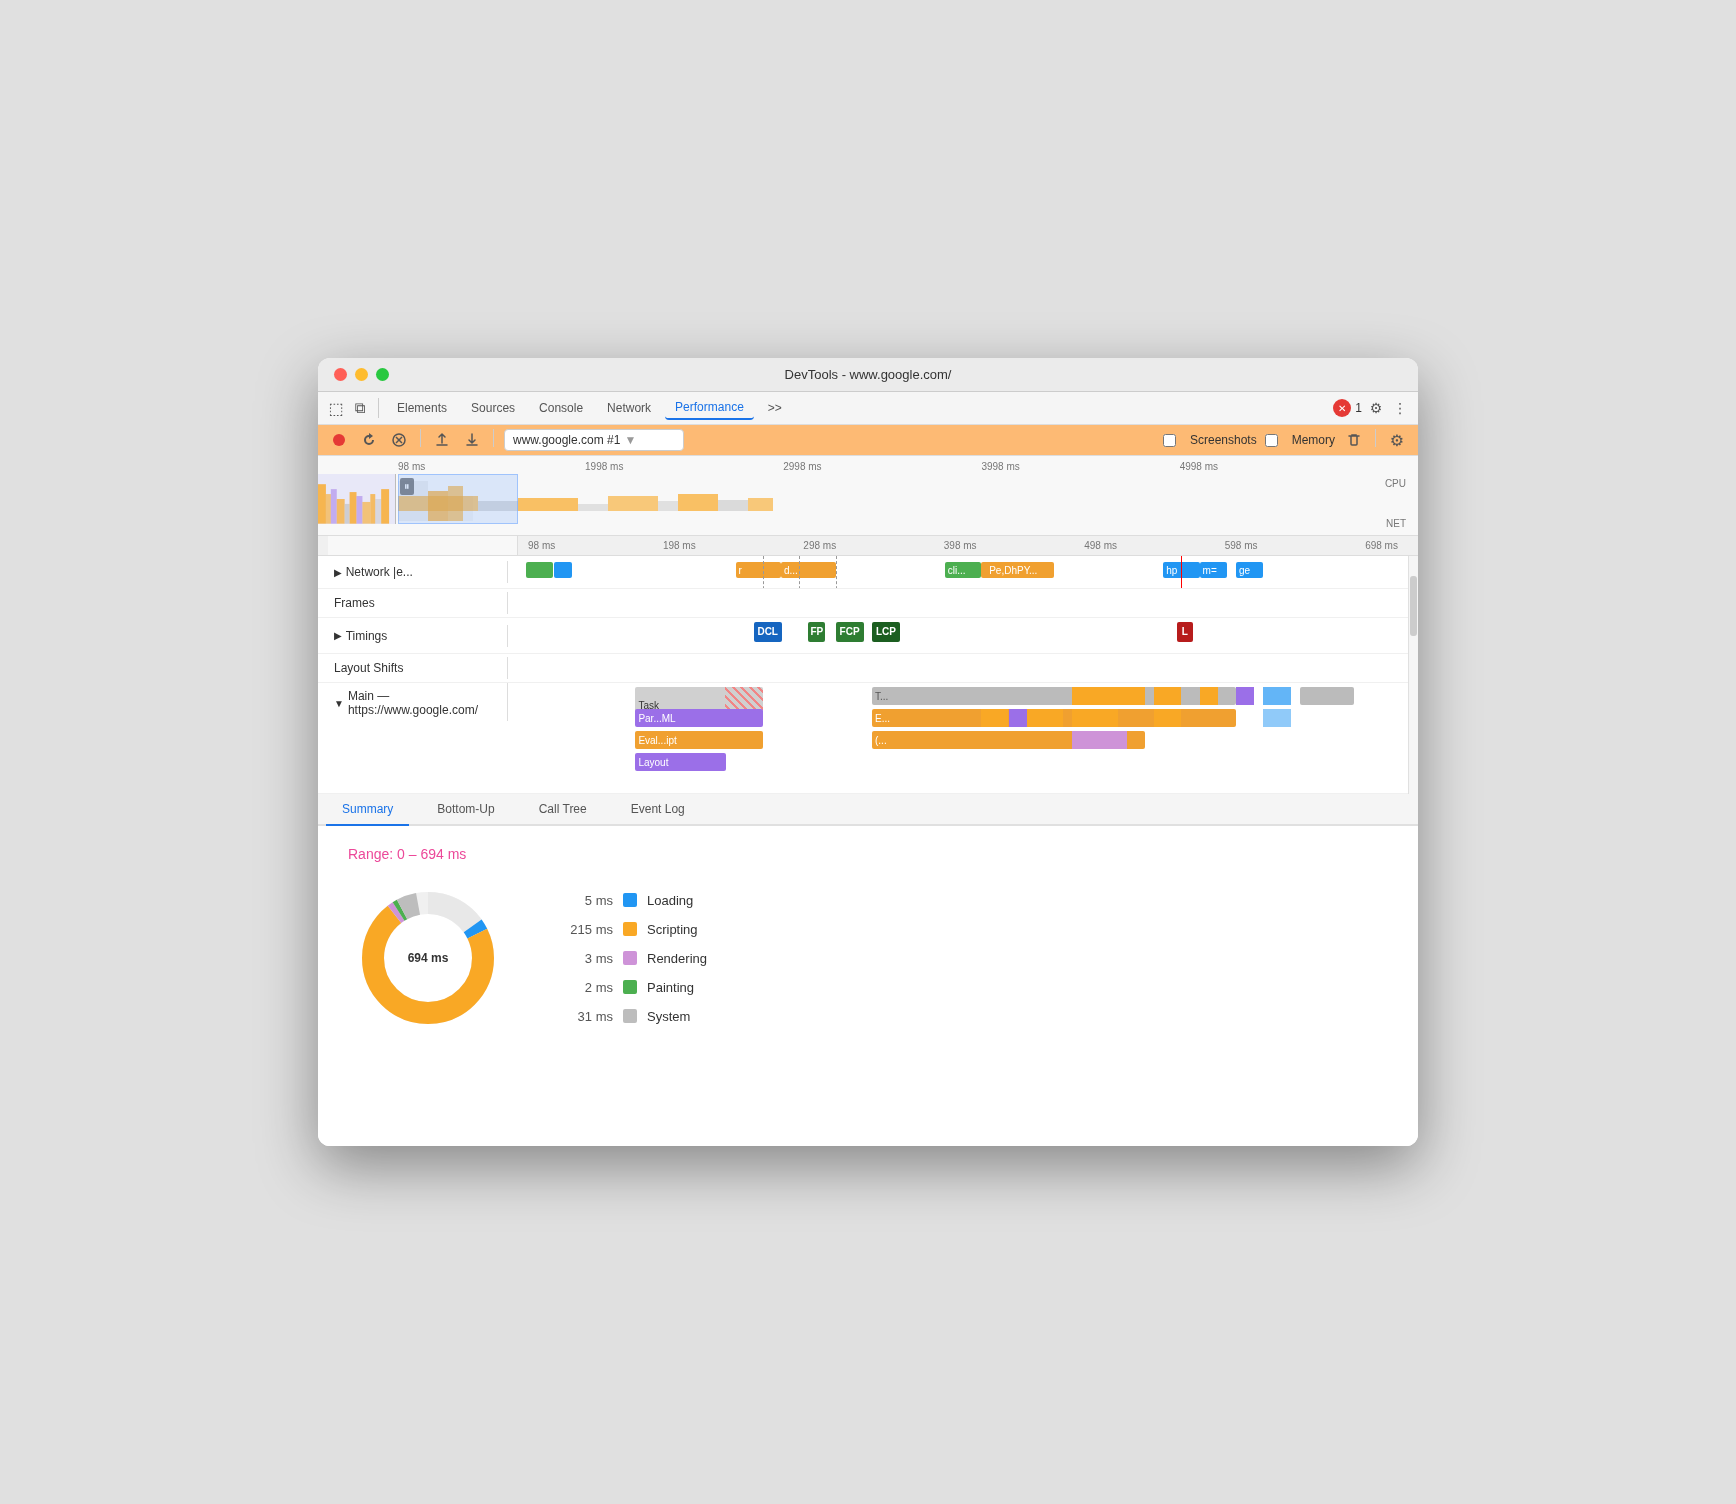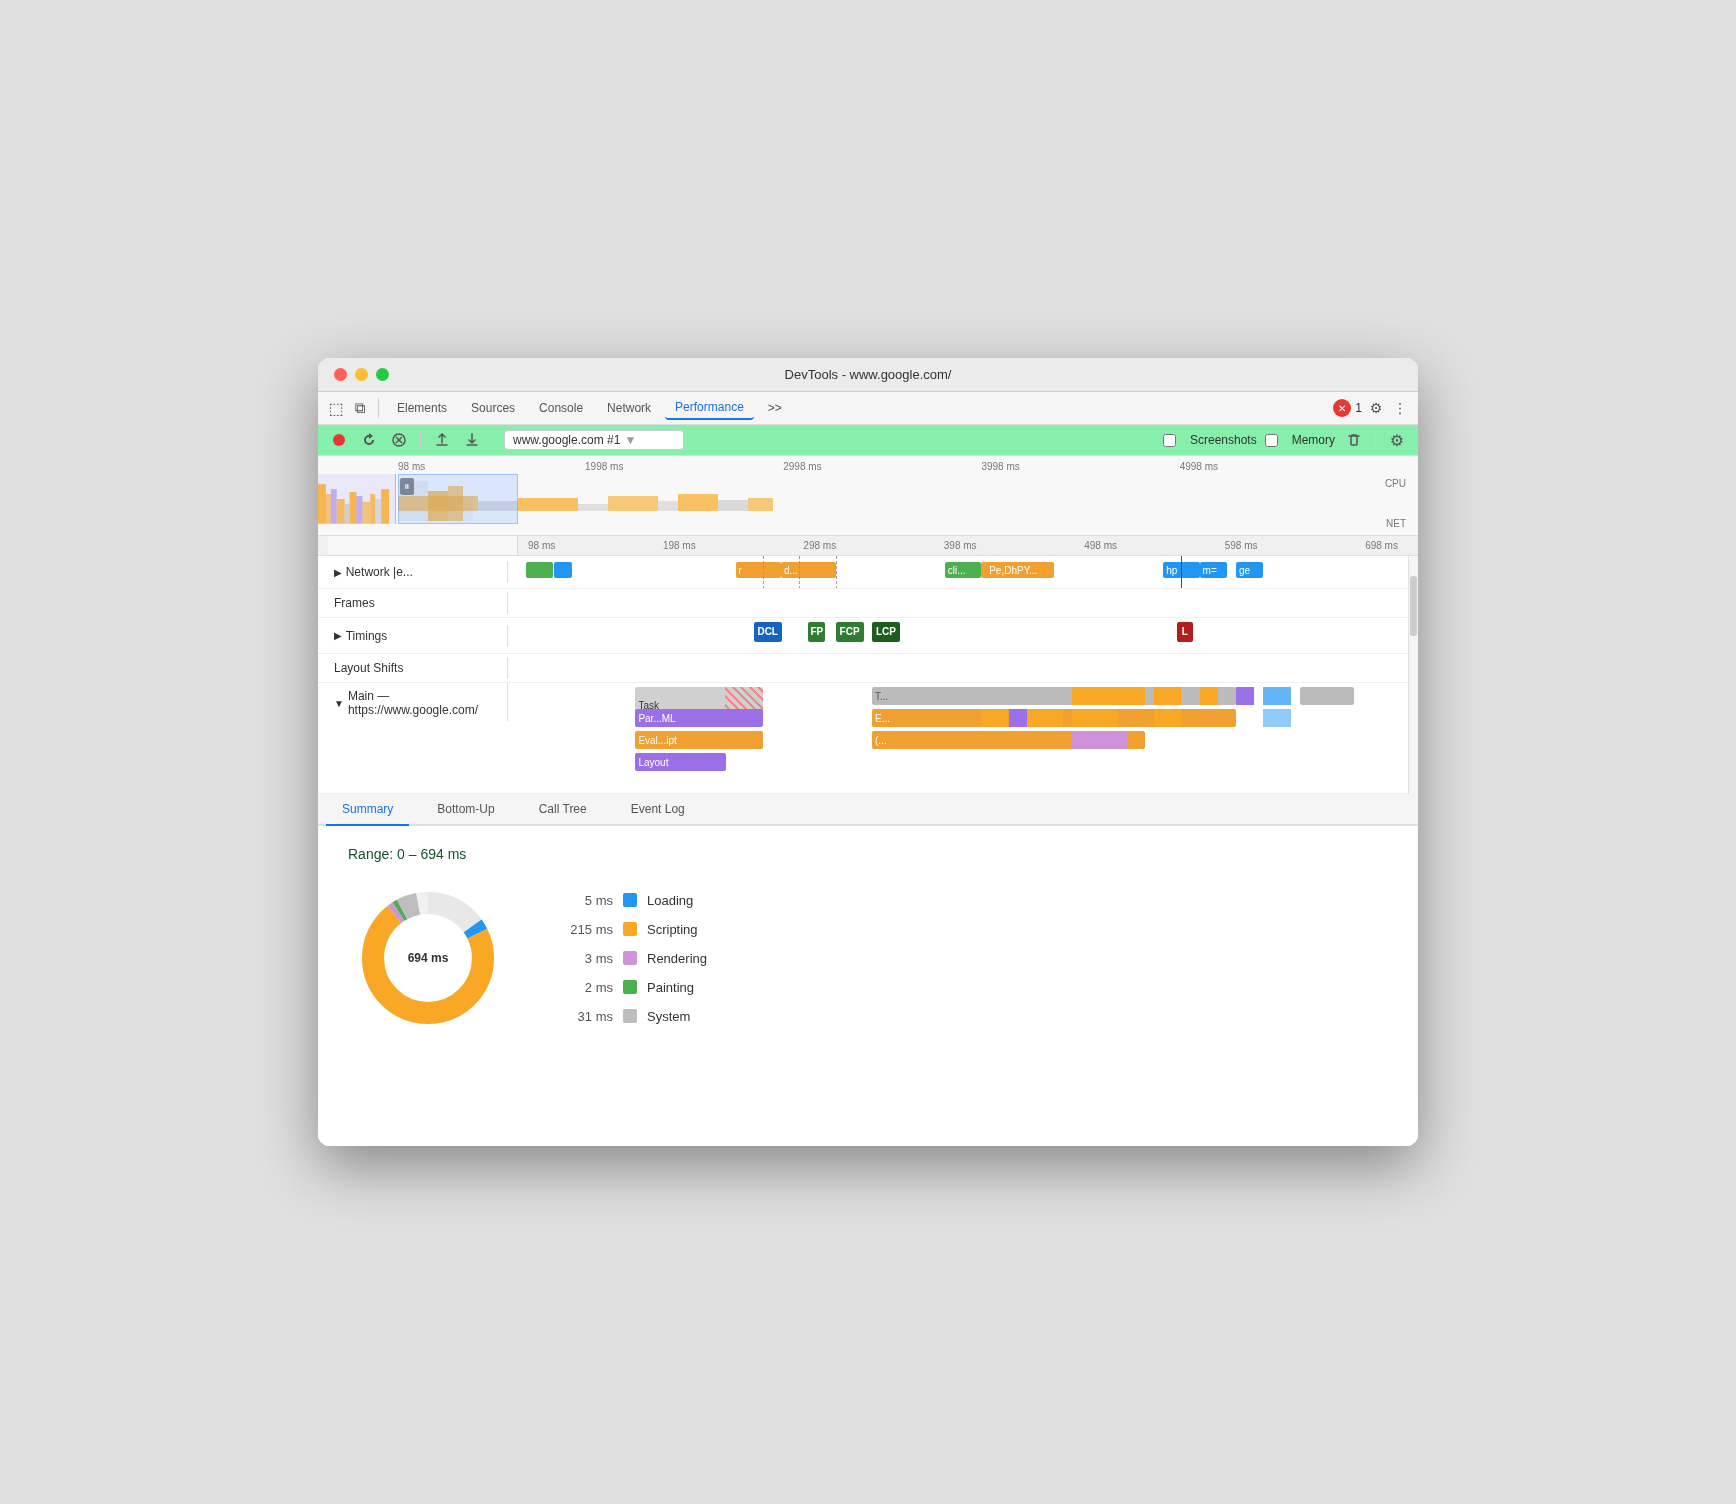--- a/index.html
+++ b/index.html
@@ -76,24 +76,23 @@
       cursor: pointer;
       border-radius: 3px;
     }
     .toolbar-sep {
       width: 1px;
       height: 20px;
       background: #ccc;
       margin: 0 4px;
     }
     .devtools-toolbar {
-      background: #86efac;
+      background: #fdba74;
       border-bottom: 1px solid #ddd;
       display: flex;
-      align-items: center;
       padding: 4px 10px;
       gap: 8px;
     }
     .dt-btn {
       width: 22px;
       height: 22px;
       display: flex;
       align-items: center;
       justify-content: center;
       cursor: pointer;
@@ -223,21 +222,21 @@
     .summary-panel {
       padding: 20px 30px;
       background: white;
       min-height: 320px;
       display: flex;
       flex-direction: column;
       gap: 16px;
     }
     .range-text {
       font-size: 14px;
-      color: #14532d;
+      color: #ec4899;
     }
     .summary-content {
       display: flex;
       align-items: center;
       gap: 60px;
     }
     .donut-container {
       position: relative;
       width: 160px;
       height: 160px;

